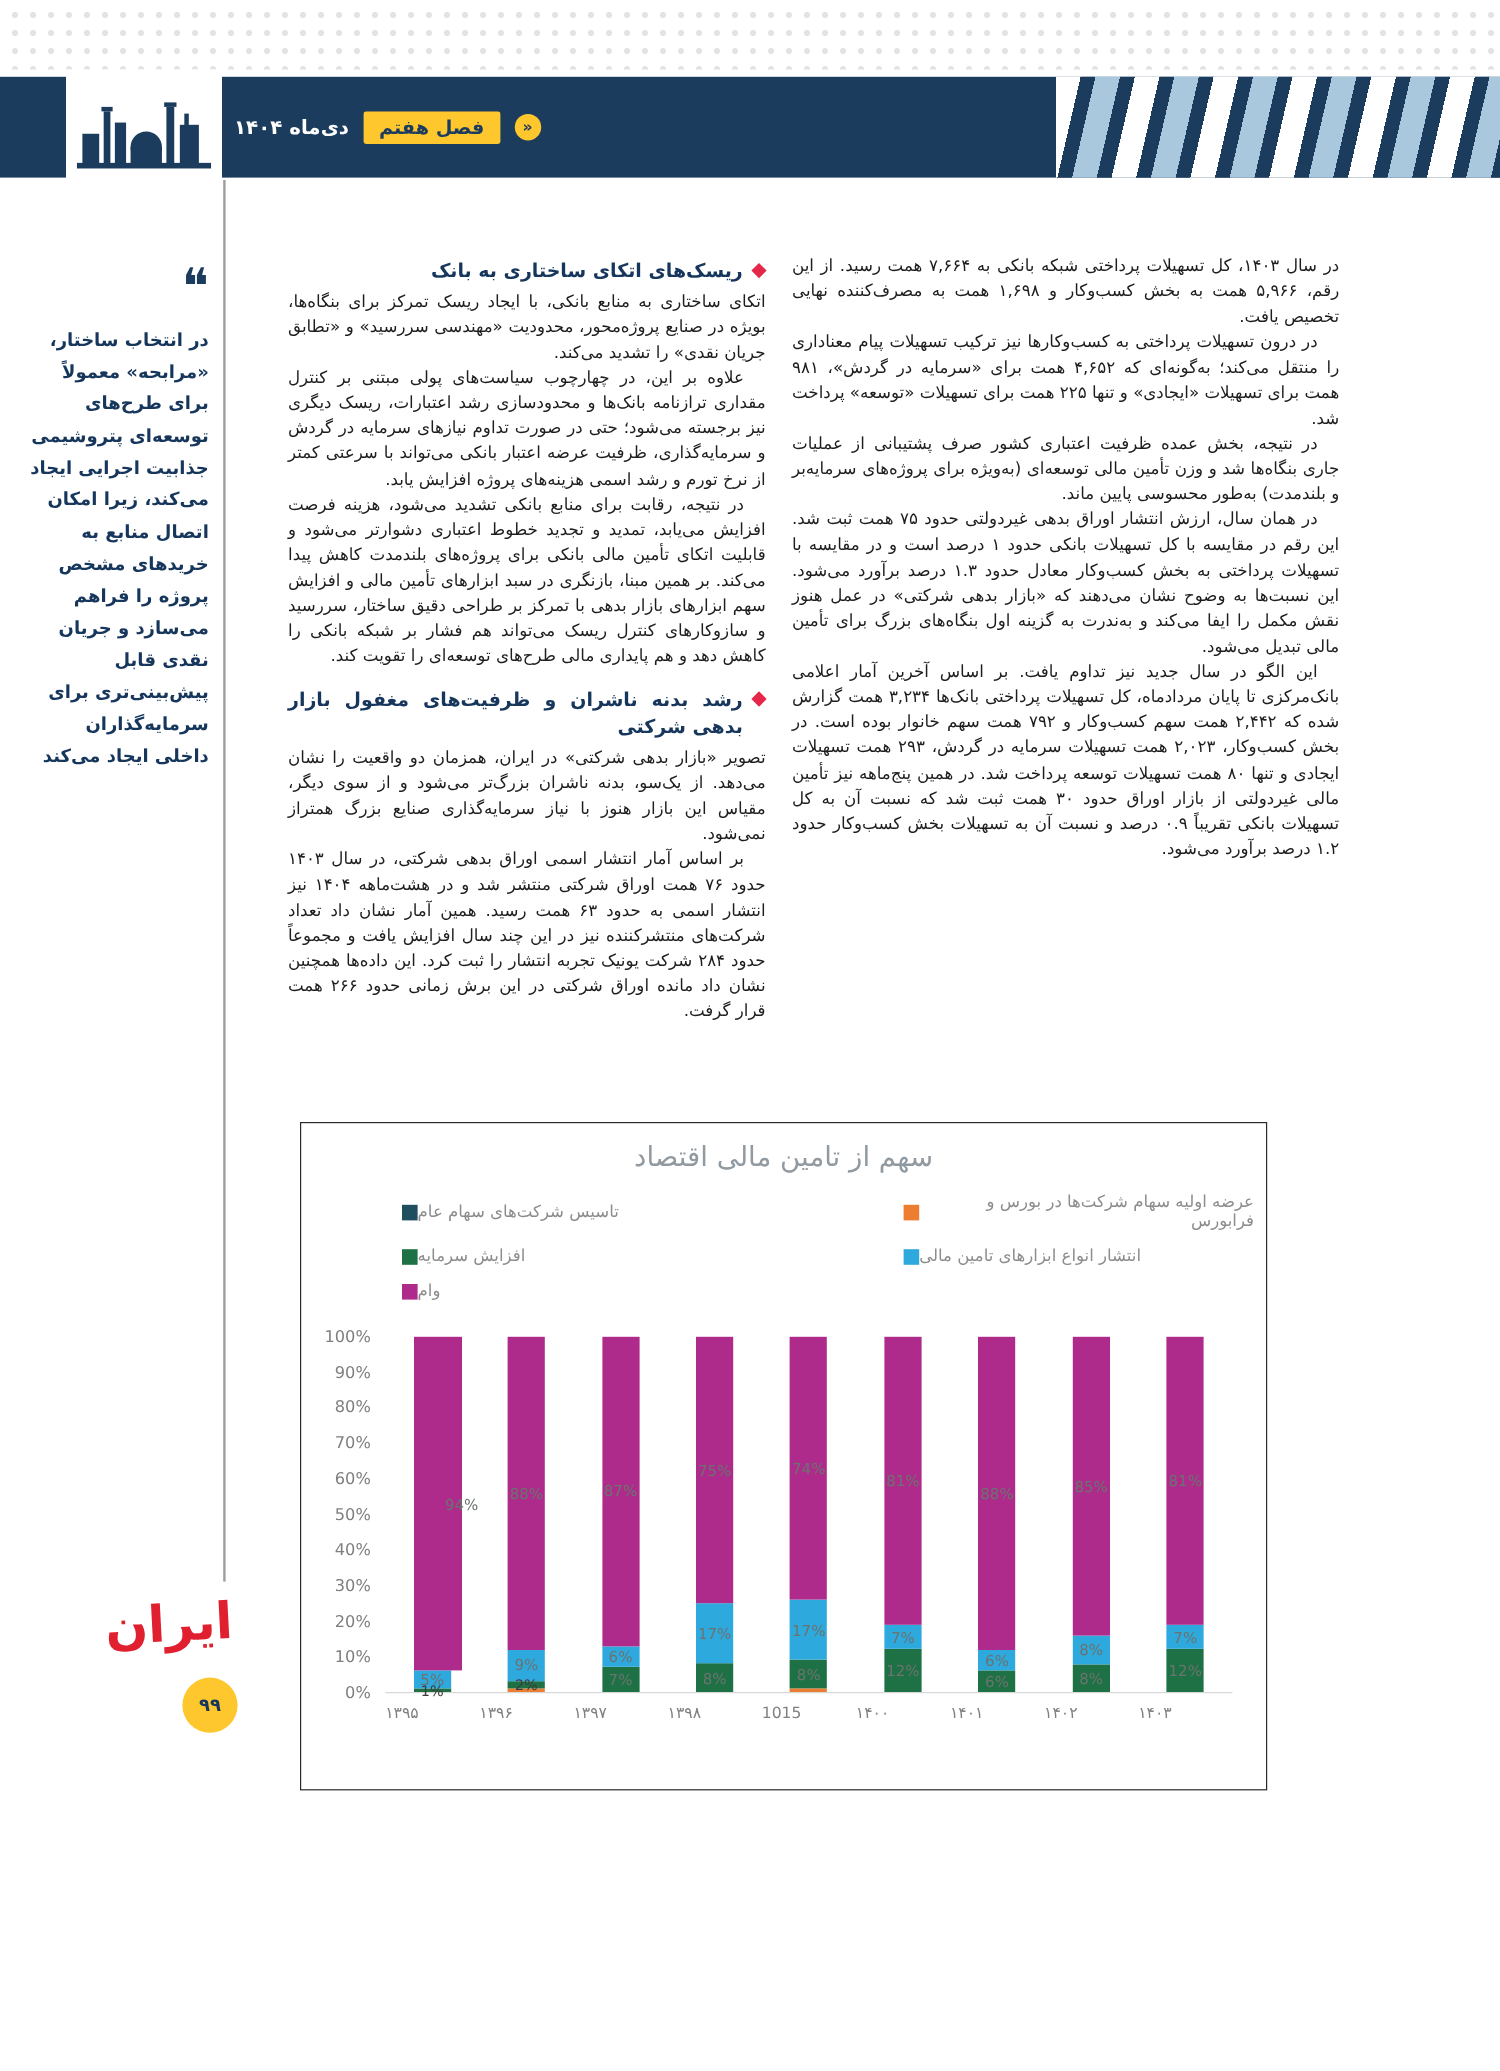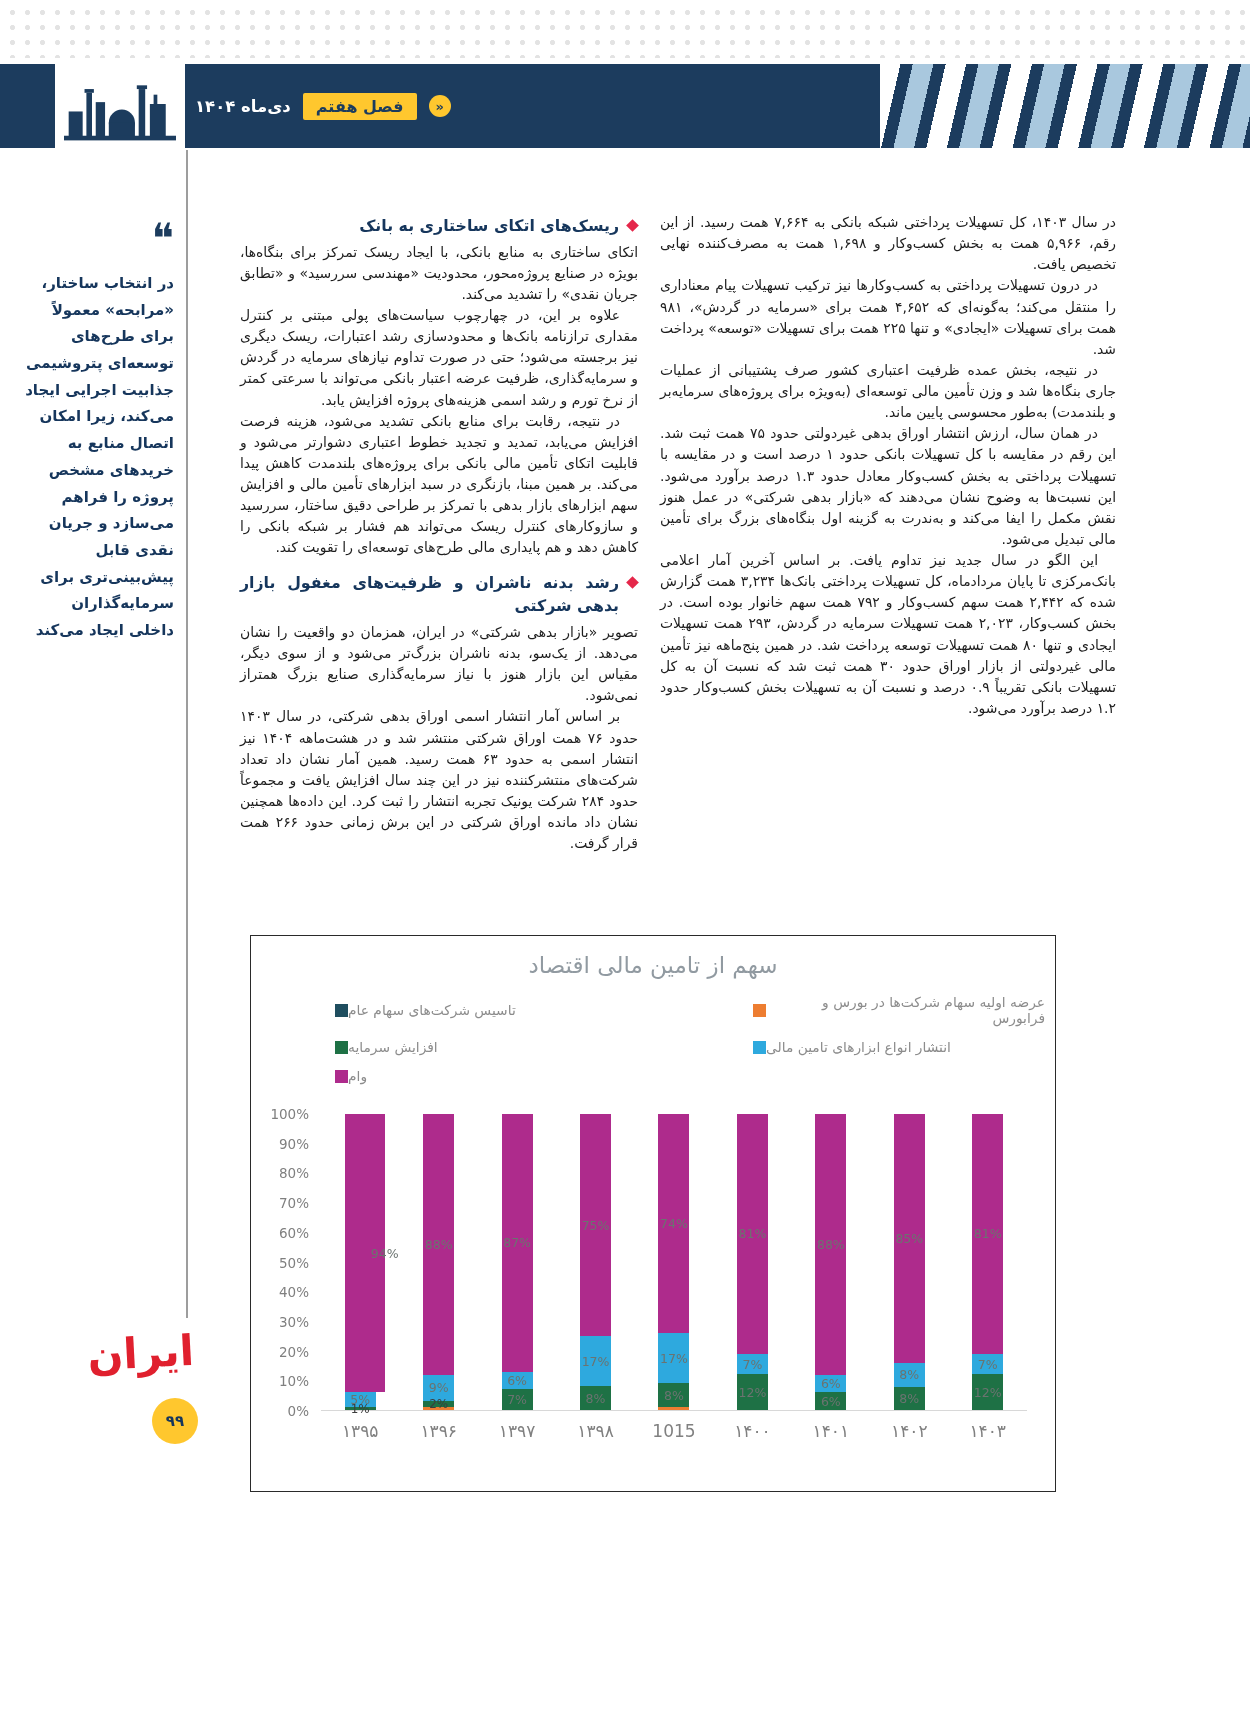--- a/index.html
+++ b/index.html
@@ -56,21 +56,21 @@
   .y-axis { position:relative; height:297px; }
   .ytick { position:absolute; right:12px; transform:translateY(50%); color:#7f7f7f; font-size:13.5px; }
   .plot-area { position:relative; height:297px; border-bottom:1px solid #d8d8d8; }
   .bars { position:absolute; inset:0; display:flex; }
   .bar-cell { flex:1; display:flex; justify-content:center; align-items:flex-end; height:100%; }
   .stack { width:31px; height:100%; display:flex; flex-direction:column-reverse; }
   .seg { position:relative; display:flex; align-items:center; justify-content:center; overflow:visible; }
   .seg-label { position:relative; z-index:3; font-size:12.5px; color:#6b7370; white-space:nowrap; }
   .seg-label.tiny { font-size:12px; color:#3c3c3c; }
   .x-labels { display:flex; padding-top:10px; }
-  .x-label { flex:1; text-align:center; color:#808080; font-size:17px; }
+  .x-label { flex:1; text-align:left; color:#808080; font-size:13px; }
 
   
   .iran-logo { position:absolute; left:110px; top:1326px; width:84px; text-align:center;
     color:#e0202e; font-size:42px; font-weight:bold; transform:rotate(-3deg); line-height:1.3; }
   .page-circle { position:absolute; left:152px; top:1398px; width:46px; height:46px; border-radius:50%;
     background:#ffc72e; color:#16365c; font-size:15px; font-weight:bold;
     display:flex; align-items:center; justify-content:center; }
 </style>
 </head>
 <body>

